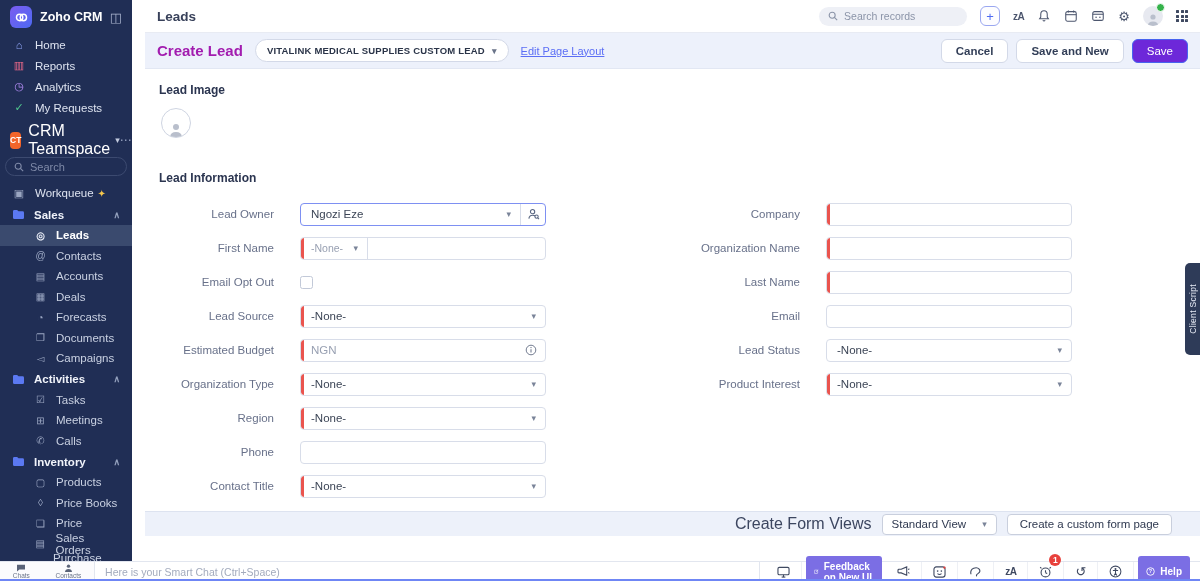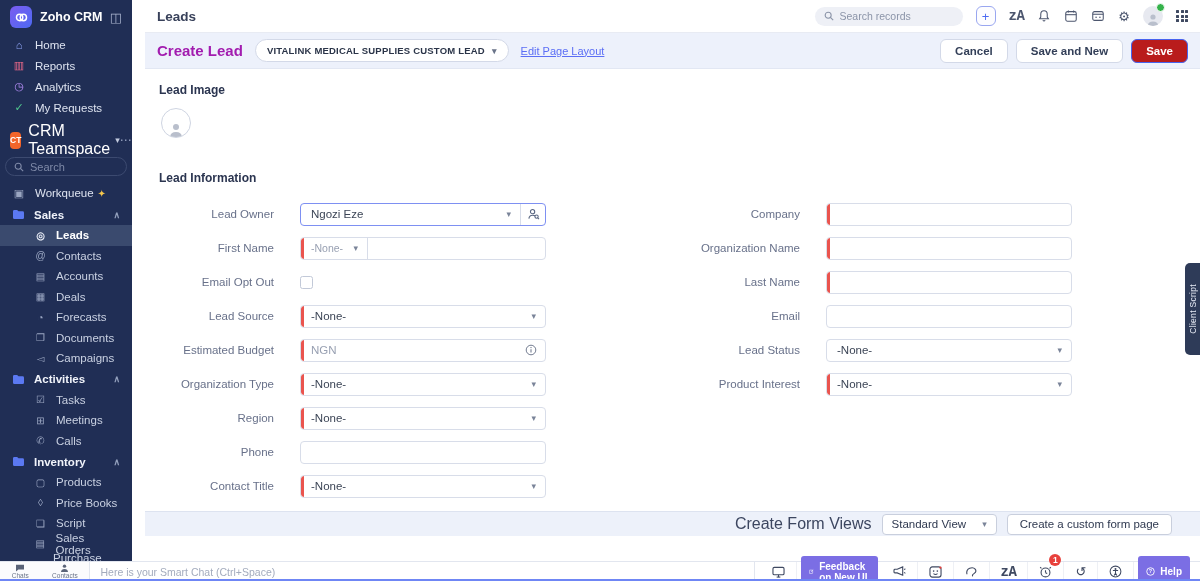--- a/index.html
+++ b/index.html
@@ -31,36 +31,36 @@
   .sub-item.sel .ic { color:#e8ecf6; }
   .sparkle { color:#f5c64c; font-size:10px; margin-left:4px; }
 
   
   .main { position:absolute; left:145px; top:0; width:1055px; height:561px; background:#fff; }
   .topbar { display:flex; align-items:center; height:33px; padding:0 12px; border-bottom:1px solid #e8ebf3; background:#fff; }
   .page-title { font-size:13.5px; font-weight:bold; color:#38415a; flex:1; }
   .tb-search { display:flex; align-items:center; gap:6px; width:148px; height:19px; background:#eef0f6; border-radius:10px; padding:0 9px; font-size:10.5px; color:#8b94a8; cursor:text; }
   .tb-ic { color:#4c566e; margin-left:13px; display:flex; align-items:center; cursor:pointer; font-size:13px; }
   .plus-btn { width:20px; height:20px; border:1px solid #9aa7f0; border-radius:6px; color:#4d6af2; font-size:13px; display:flex; align-items:center; justify-content:center; margin-left:13px; cursor:pointer; background:#fdfdff; }
-  .zia-txt { font-size:14px; font-weight:bold; letter-spacing:-0.5px;font-family:Liberation Mono, monospace; }
+  .zia-txt { font-size:10px; font-weight:bold; letter-spacing:-0.5px; }
   .avatar-wrap { position:relative; margin-left:13px; cursor:pointer; }
   .avatar { width:20px; height:20px; border-radius:50%; background:#e7e9f0; overflow:hidden; display:flex; align-items:flex-end; justify-content:center; }
   .green-dot { position:absolute; right:-2px; top:-3px; width:9px; height:9px; border-radius:50%; background:#34b24a; border:1.5px solid #fff; }
   .grid-ic { display:grid; grid-template-columns:repeat(3,3px); grid-gap:1.5px; margin-left:13px; cursor:pointer; }
   .grid-ic i { width:3px; height:3px; background:#3f4961; border-radius:0.5px; }
 
   .create-hdr { display:flex; align-items:center; height:36px; padding:0 12px; background:#edf1fb; border-bottom:1px solid #e2e7f3; gap:12px; }
   .create-title { font-size:15px; font-weight:bold; color:#a21caf; }
   .layout-pill { display:flex; align-items:center; gap:7px; height:23px; background:#fff; border:1px solid #d3d9e8; border-radius:12px; padding:0 11px; font-size:9.5px; font-weight:bold; color:#2a3448; letter-spacing:0.2px; cursor:pointer; }
   .layout-pill .caret { color:#6a7489; font-size:9px; }
   .edit-link { font-size:11px; color:#5b6ef5; text-decoration:underline; cursor:pointer; }
   .hdr-btns { margin-left:auto; display:flex; gap:8px; }
   .btn { height:24px; border-radius:6px; font-size:11.5px; display:flex; align-items:center; padding:0 14px; cursor:pointer; }
   .btn.ghost { background:#fff; border:1px solid #d3d9e8; color:#333f58; font-weight:bold; }
-  .btn.primary { background:#b91c1c; border:1px solid #4763ef; color:#fff; font-weight:bold; }
+  .btn.primary { background:#6d28d9; border:1px solid #4763ef; color:#fff; font-weight:normal; }
 
   .content { position:relative; height:467px; background:#fff; }
   .sec-label { position:absolute; left:14px; font-size:12px; font-weight:bold; color:#2b3550; }
   .lead-avatar { position:absolute; left:16px; top:39px; width:30px; height:30px; border-radius:50%; background:#fff; border:1px solid #cfd5e2; overflow:hidden; display:flex; align-items:flex-end; justify-content:center; cursor:pointer; }
 
   .rows { position:absolute; left:0; top:128px; width:100%; }
   .frow { display:flex; align-items:center; height:34px; }
   .lbl { font-size:11.5px; color:#68718a; text-align:right; }
   .lbl-l { width:129px; } .lbl-r { width:254px; }
   .cell { margin-left:26px; width:246px; position:relative; }
@@ -228,21 +228,21 @@
     <div class="sub-item">
         <span class="ic">▢</span>
         <span>Products</span>
       </div>
     <div class="sub-item">
         <span class="ic">◊</span>
         <span>Price Books</span>
       </div>
     <div class="sub-item">
         <span class="ic">❏</span>
-        <span>Script</span>
+        <span>Price</span>
       </div>
     <div class="sub-item">
         <span class="ic">▤</span>
         <span>Sales Orders</span>
       </div>
     <div class="sub-item">
         <span class="ic">▥</span>
         <span>Purchase Orders</span>
       </div>
   </div>

